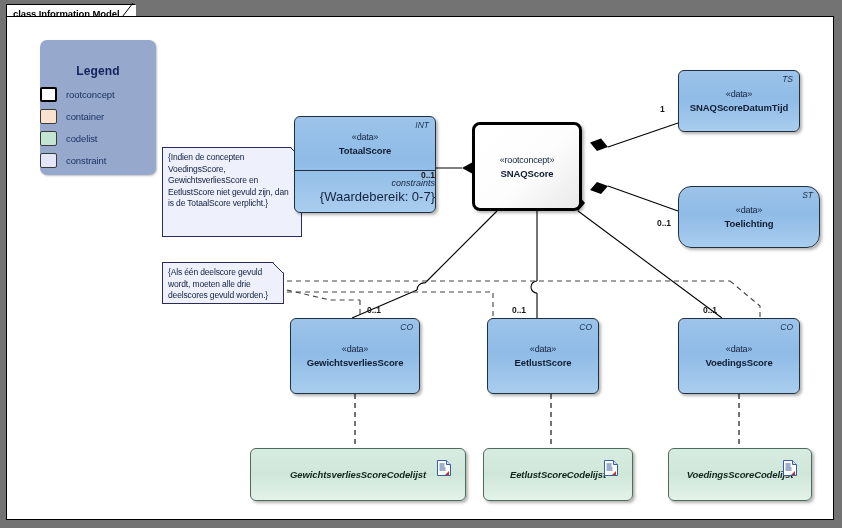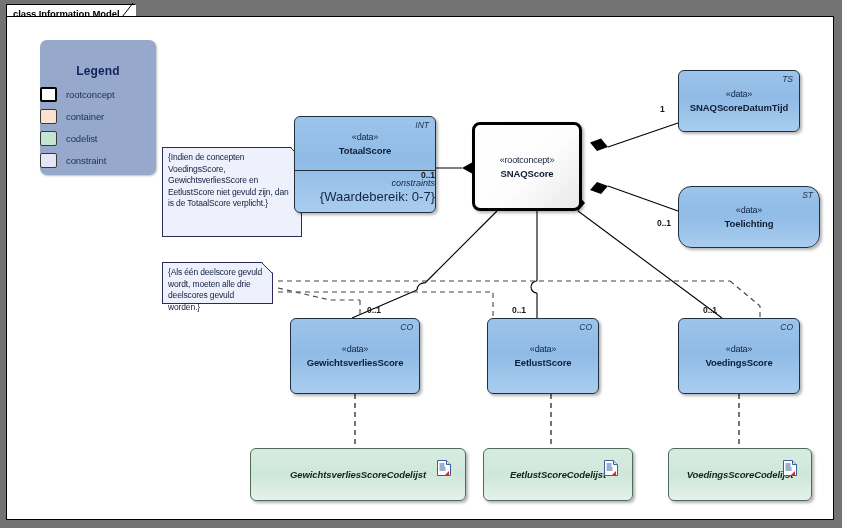--- a/index.html
+++ b/index.html
@@ -139,21 +139,21 @@
   <div class="note" style="left:162px;top:147px;width:140px;height:90px;">
     <span>{Indien de concepten VoedingsScore, GewichtsverliesScore en EetlustScore niet gevuld zijn, dan is de TotaalScore verplicht.}</span>
     <span class="fold"></span>
     <span class="fold-line">
       <svg width="12" height="12">
           <line x1="0" y1="0" x2="11" y2="11" stroke="#2b2b5b" stroke-width="1"></line>
         </svg>
     </span>
   </div>
 
-  <div class="note" style="left:162px;top:262px;width:111px;height:42px;">
+  <div class="note" style="left:162px;top:262px;width:122px;height:42px;">
     <span>{Als één deelscore gevuld wordt, moeten alle drie deelscores gevuld worden.}</span>
     <span class="fold"></span>
     <span class="fold-line">
       <svg width="12" height="12">
           <line x1="0" y1="0" x2="11" y2="11" stroke="#2b2b5b" stroke-width="1"></line>
         </svg>
     </span>
   </div>
 
   <div class="cls data compart" style="left:294px;top:116px;width:142px;height:97px;">

